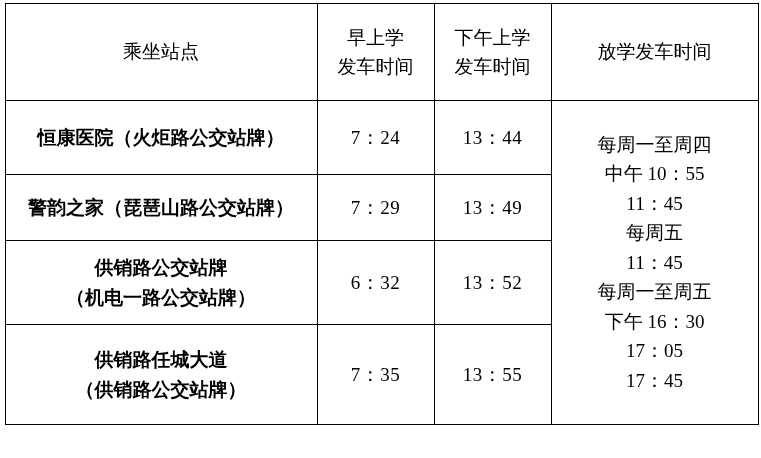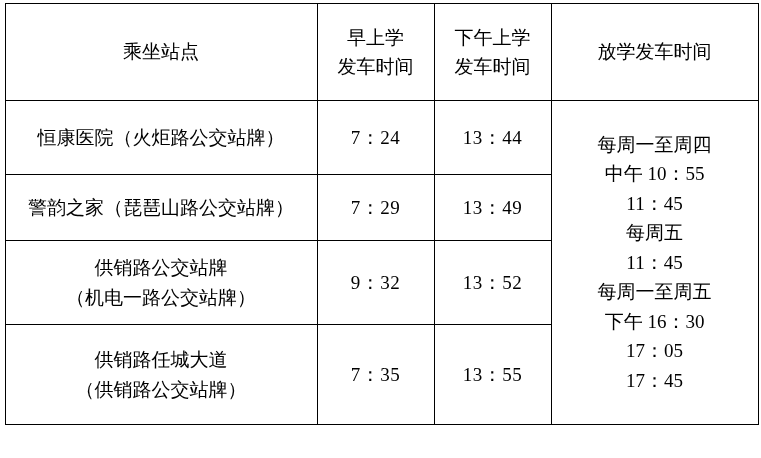--- a/index.html
+++ b/index.html
@@ -45,20 +45,21 @@
 
   .head-cell {
     font-size: 19px;
     height: 88px;
   }
   .head-two-line span {
     display: block;
   }
   .stop-cell {
     font-size: 19px;
+    font-weight: bold;
   }
   .stop-cell span {
     display: block;
   }
   .row-1 { height: 74px; }
   .row-2 { height: 66px; }
   .row-3 { height: 84px; }
   .row-4 { height: 100px; }
 
   .out-cell {
@@ -125,21 +126,21 @@
         </td>
         <td class="time">7：29</td>
         <td class="time">13：49</td>
       </tr>
 
       <tr class="row-3">
         <td class="stop-cell">
           <span>供销路公交站牌</span>
           <span>（机电一路公交站牌）</span>
         </td>
-        <td class="time">9：32</td>
+        <td class="time">6：32</td>
         <td class="time">13：52</td>
       </tr>
 
       <tr class="row-4">
         <td class="stop-cell">
           <span>供销路任城大道</span>
           <span>（供销路公交站牌）</span>
         </td>
         <td class="time">7：35</td>
         <td class="time">13：55</td>

